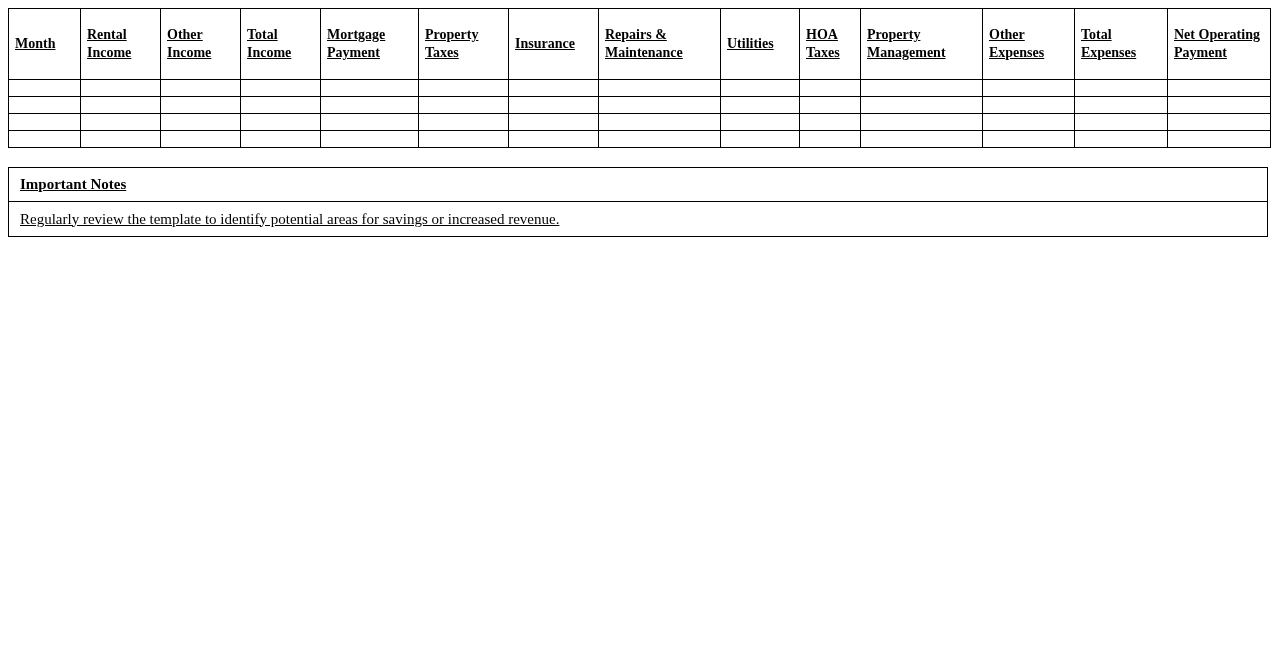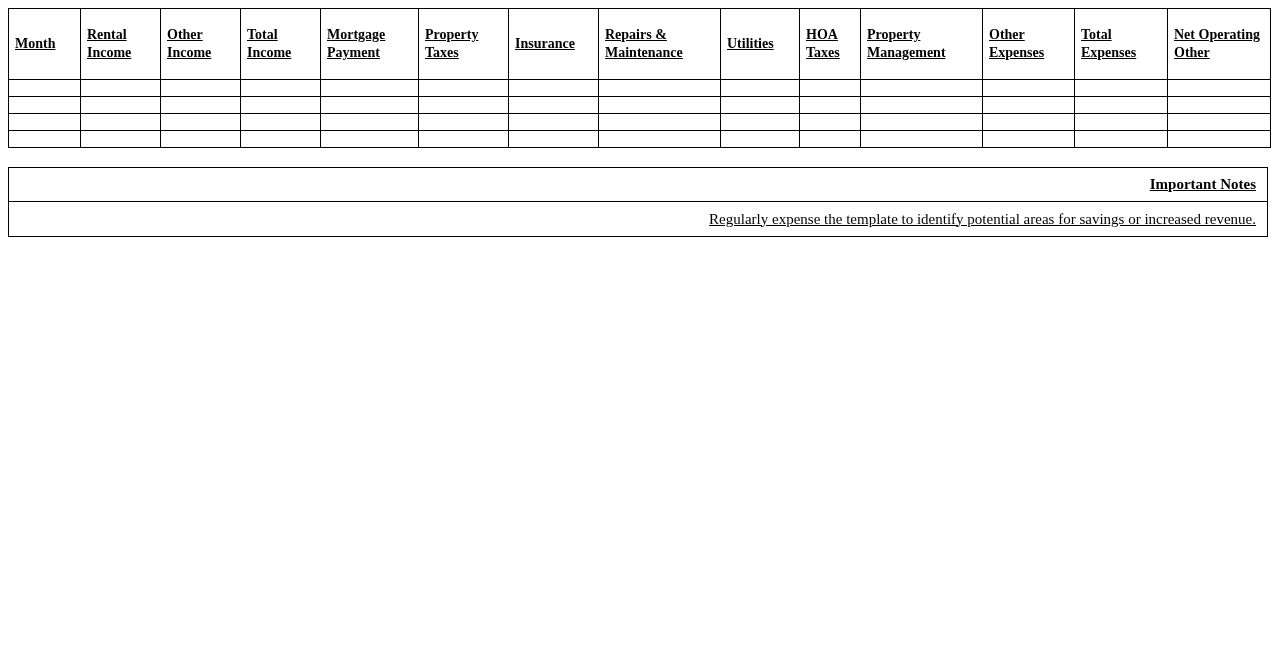--- a/index.html
+++ b/index.html
@@ -51,21 +51,21 @@
   .notes {
     width: 1260px;
     margin-top: 19px;
   }
   .notes td {
     border: 1px solid #000000;
     box-sizing: border-box;
     padding: 0 11px;
     font-size: 15px;
     vertical-align: middle;
-    text-align: right;
+    text-align: left;
   }
   .notes tr.title-row td {
     height: 34px;
     font-weight: bold;
   }
   .notes tr.note-row td {
     height: 35px;
     font-weight: normal;
   }
 </style>
@@ -99,21 +99,21 @@
         <th>Total Income</th>
         <th>Mortgage Payment</th>
         <th>Property Taxes</th>
         <th>Insurance</th>
         <th>Repairs &amp; Maintenance</th>
         <th>Utilities</th>
         <th>HOA Taxes</th>
         <th>Property Management</th>
         <th>Other Expenses</th>
         <th>Total Expenses</th>
-        <th>Net Operating Other</th>
+        <th>Net Operating Payment</th>
       </tr>
     </thead>
     <tbody>
         <tr>
           <td></td>
           <td></td>
           <td></td>
           <td></td>
           <td></td>
           <td></td>
@@ -176,18 +176,18 @@
         </tr>
       </tbody>
   </table>
 
   <table class="notes">
     <tbody>
       <tr class="title-row">
         <td>Important Notes</td>
       </tr>
       <tr class="note-row">
-        <td>Regularly expense the template to identify potential areas for savings or increased revenue.</td>
+        <td>Regularly review the template to identify potential areas for savings or increased revenue.</td>
       </tr>
     </tbody>
   </table>
 
 </div>
 
 </body></html>

